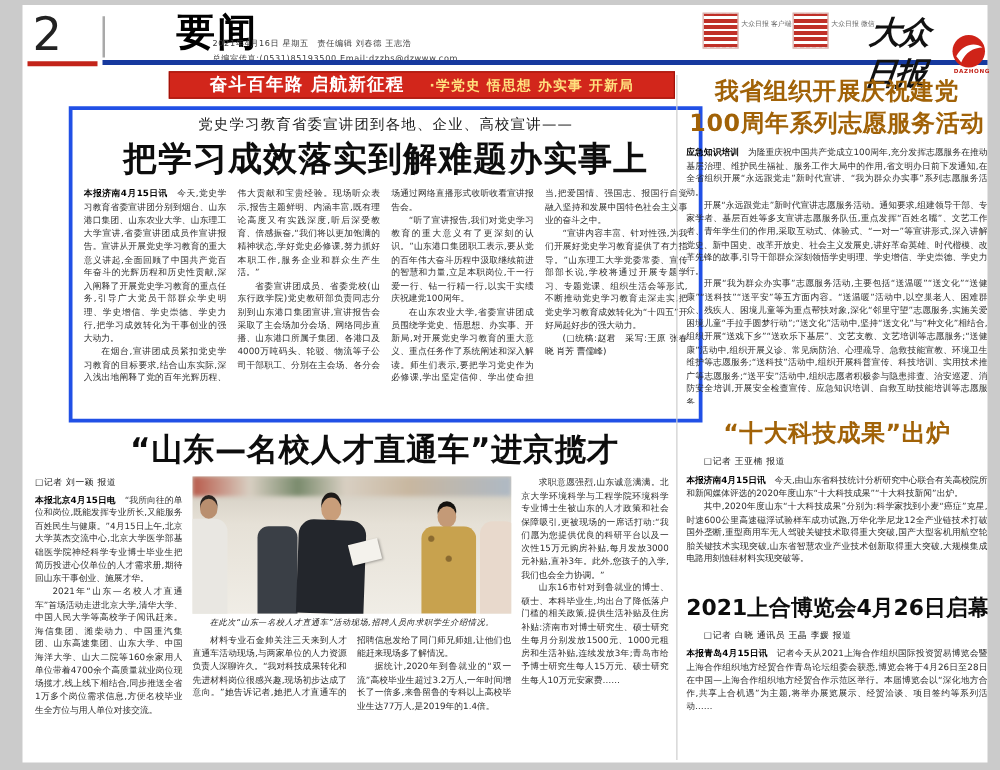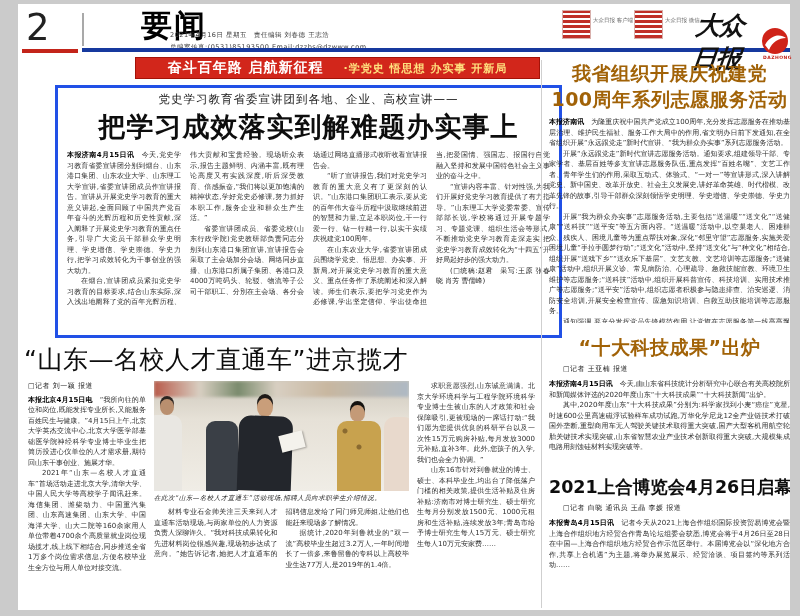--- a/index.html
+++ b/index.html
@@ -35,29 +35,29 @@
   .lead-box { position:absolute; left:10px; top:81px; width:507px; height:253px; border:3px solid #2150e6; background:#fff; padding:4px 9px 3px; overflow:hidden;margin-left:27px; }
   .lead-kicker { text-align:center; font-size:11.5px; color:#1a1a1a; letter-spacing:1px; }
   .lead-headline { text-align:center; font-size:27px; font-weight:900; color:#0d0d0d; letter-spacing:1px; margin:2px 0 5px; }
   .lead-body { column-count:4; column-gap:9px; font-size:7px; line-height:1.5; color:#2e2e2e; text-align:justify; word-break:break-all; height:184px; overflow:hidden; }
   .lead-body p, .newsbody p { margin:0; text-indent:2em; }
   .lead-body p.first, .newsbody p.first { text-indent:0; }
   .dateline { font-weight:900; color:#000; }
   .credit { text-indent:2em; color:#222; }
 
   
-  .job-headline { position:absolute; left:6px; top:339px; width:507px; text-align:left; font-size:25px; font-weight:400; color:#0d0d0d; letter-spacing:.5px; }
+  .job-headline { position:absolute; left:28px; top:339px; width:507px; text-align:center; font-size:25px; font-weight:700; color:#0d0d0d; letter-spacing:.5px; }
   .job-row { position:absolute; left:10px; top:377px; width:507px; height:227px; display:flex; gap:8px; overflow:hidden; }
   .job-col { width:118px; flex:none; }
   .job-center { width:255px; flex:none; }
   .newsbody { font-size:7px; line-height:1.5; color:#2e2e2e; text-align:justify; word-break:break-all; overflow:hidden; }
   .byline { font-size:7px; color:#222; margin-bottom:3px; letter-spacing:.5px; }
   .photo { position:relative; width:255px; height:110px; overflow:hidden; background:linear-gradient(180deg,#cfc9bd 0%,#e6e1d7 35%,#f0ede6 100%); }
   .ph { position:absolute; }
-  .photo-caption { font-size:6.5px; color:#222; margin:3px 0 4px; font-style:italic; letter-spacing:.5px; }
+  .photo-caption { font-size:6.5px; color:#222; text-align:center; margin:3px 0 4px; font-style:italic; letter-spacing:.5px; }
   .job-below { column-count:2; column-gap:8px; height:92px; }
 
   
   .side-vdiv { position:absolute; left:523px; top:56px; width:1px; height:548px; background:#cfcfcf; }
   .sidebar { position:absolute; left:531px; top:56px; width:241px; height:548px; overflow:hidden; }
   .side-title { text-align:center; font-size:19px; font-weight:900; color:#a16207; line-height:26px; letter-spacing:.5px; }
   .side-title-sm { text-align:center; font-size:17.5px; font-weight:900; color:#0d0d0d; line-height:24px; white-space:nowrap; }
   .side-body { font-size:7px; line-height:1.5; color:#2e2e2e; text-align:justify; word-break:break-all; overflow:hidden; margin-top:5px; }
   .side-byline { font-size:7px; color:#222; margin-top:4px; padding-left:14px; letter-spacing:.5px; }
   .gap10 { margin-top:11px; } .gap8 { margin-top:8px; }
@@ -144,21 +144,21 @@
   </div>
 
   <div class="side-vdiv"></div>
   <div class="sidebar">
 
     <div class="side-title">
       <div>我省组织开展庆祝建党</div>
       <div>100周年系列志愿服务活动</div>
     </div>
     <div class="side-body newsbody h206">
-      <p class="first"><b class="dateline">本报济南讯</b><span>　为隆重庆祝中国共产党成立100周年,充分发挥志愿服务在推动基层治理、维护民生福祉、服务工作大局中的作用,省文明办日前下发通知,在全省组织开展“永远跟党走”新时代宣讲、“我为群众办实事”系列志愿服务活动。</span></p>
+      <p class="first"><b class="dateline">应急知识培训</b><span>　为隆重庆祝中国共产党成立100周年,充分发挥志愿服务在推动基层治理、维护民生福祉、服务工作大局中的作用,省文明办日前下发通知,在全省组织开展“永远跟党走”新时代宣讲、“我为群众办实事”系列志愿服务活动。</span></p>
       <p>开展“永远跟党走”新时代宣讲志愿服务活动。通知要求,组建领导干部、专家学者、基层百姓等多支宣讲志愿服务队伍,重点发挥“百姓名嘴”、文艺工作者、青年学生们的作用,采取互动式、体验式、“一对一”等宣讲形式,深入讲解党史、新中国史、改革开放史、社会主义发展史,讲好革命英雄、时代楷模、改革先锋的故事,引导干部群众深刻领悟学史明理、学史增信、学史崇德、学史力行。</p><p>开展“我为群众办实事”志愿服务活动,主要包括“送温暖”“送文化”“送健康”“送科技”“送平安”等五方面内容。“送温暖”活动中,以空巢老人、困难群众、残疾人、困境儿童等为重点帮扶对象,深化“邻里守望”志愿服务,实施关爱困境儿童“手拉手圆梦行动”;“送文化”活动中,坚持“送文化”与“种文化”相结合,组织开展“送戏下乡”“送欢乐下基层”、文艺支教、文艺培训等志愿服务;“送健康”活动中,组织开展义诊、常见病防治、心理疏导、急救技能宣教、环境卫生维护等志愿服务;“送科技”活动中,组织开展科普宣传、科技培训、实用技术推广等志愿服务;“送平安”活动中,组织志愿者积极参与隐患排查、治安巡逻、消防安全培训,开展安全检查宣传、应急知识培训、自救互助技能培训等志愿服务。</p><p>通知强调,要充分发挥党员先锋模范作用,让党旗在志愿服务第一线高高飘扬,把志愿服务活动与党史学习教育结合起来,以实际行动庆祝建党100周年,不断巩固拓展学习教育成果。</p><span></span>
     </div>
 
     <div class="side-title gap10">
       <div>“十大科技成果”出炉</div>
     </div>
     <div class="side-byline">□记者 王亚楠 报道</div>
     <div class="side-body newsbody h88">
       <p class="first"><b class="dateline">本报济南4月15日讯</b><span>　今天,由山东省科技统计分析研究中心联合有关高校院所和新闻媒体评选的2020年度山东“十大科技成果”“十大科技新闻”出炉。</span></p>
       <p>其中,2020年度山东“十大科技成果”分别为:科学家找到小麦“癌症”克星,时速600公里高速磁浮试验样车成功试跑,万华化学尼龙12全产业链技术打破国外垄断,重型商用车无人驾驶关键技术取得重大突破,国产大型客机用航空轮胎关键技术实现突破,山东省智慧农业产业技术创新取得重大突破,大规模集成电路用刻蚀硅材料实现突破等。</p><span></span>

